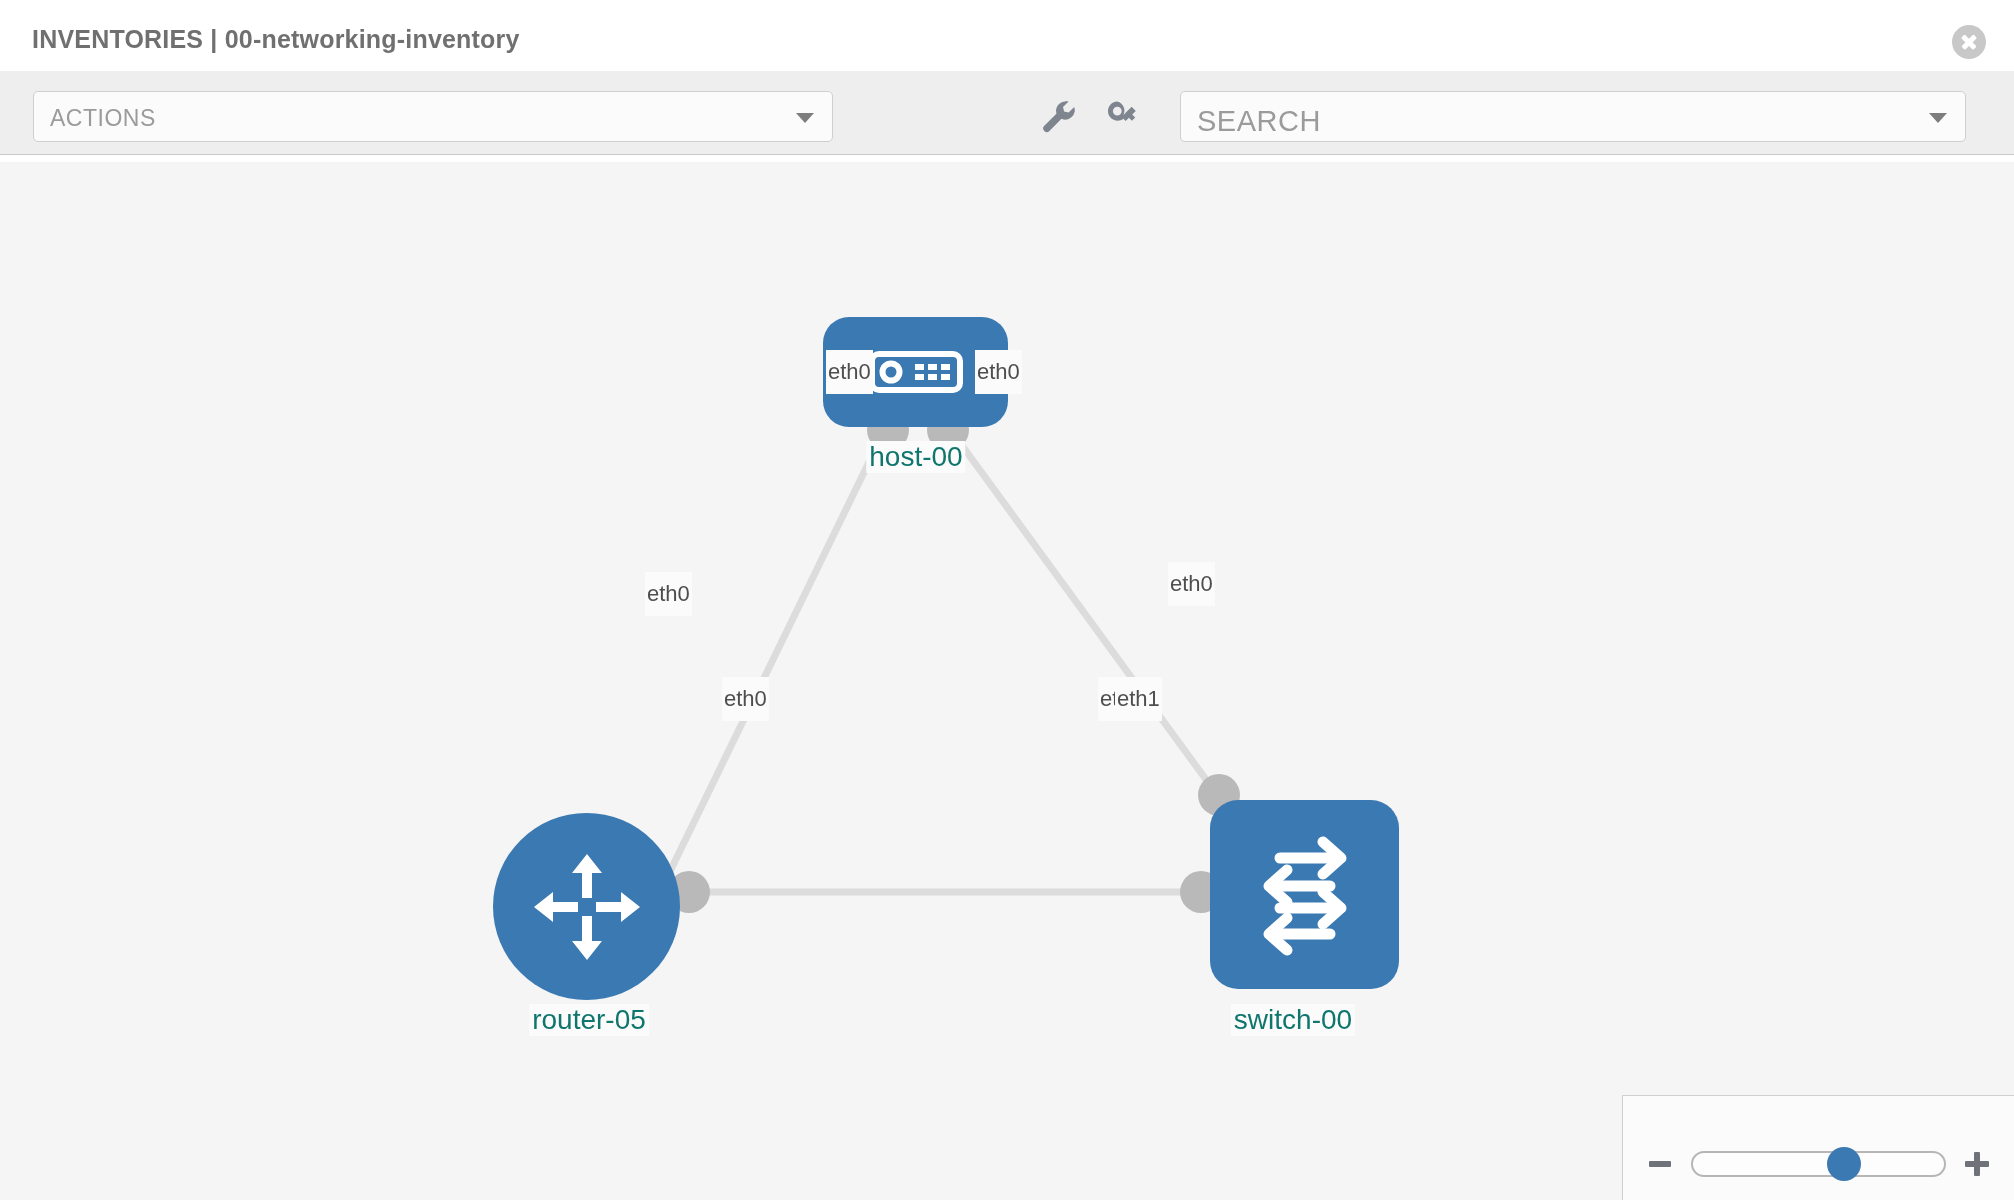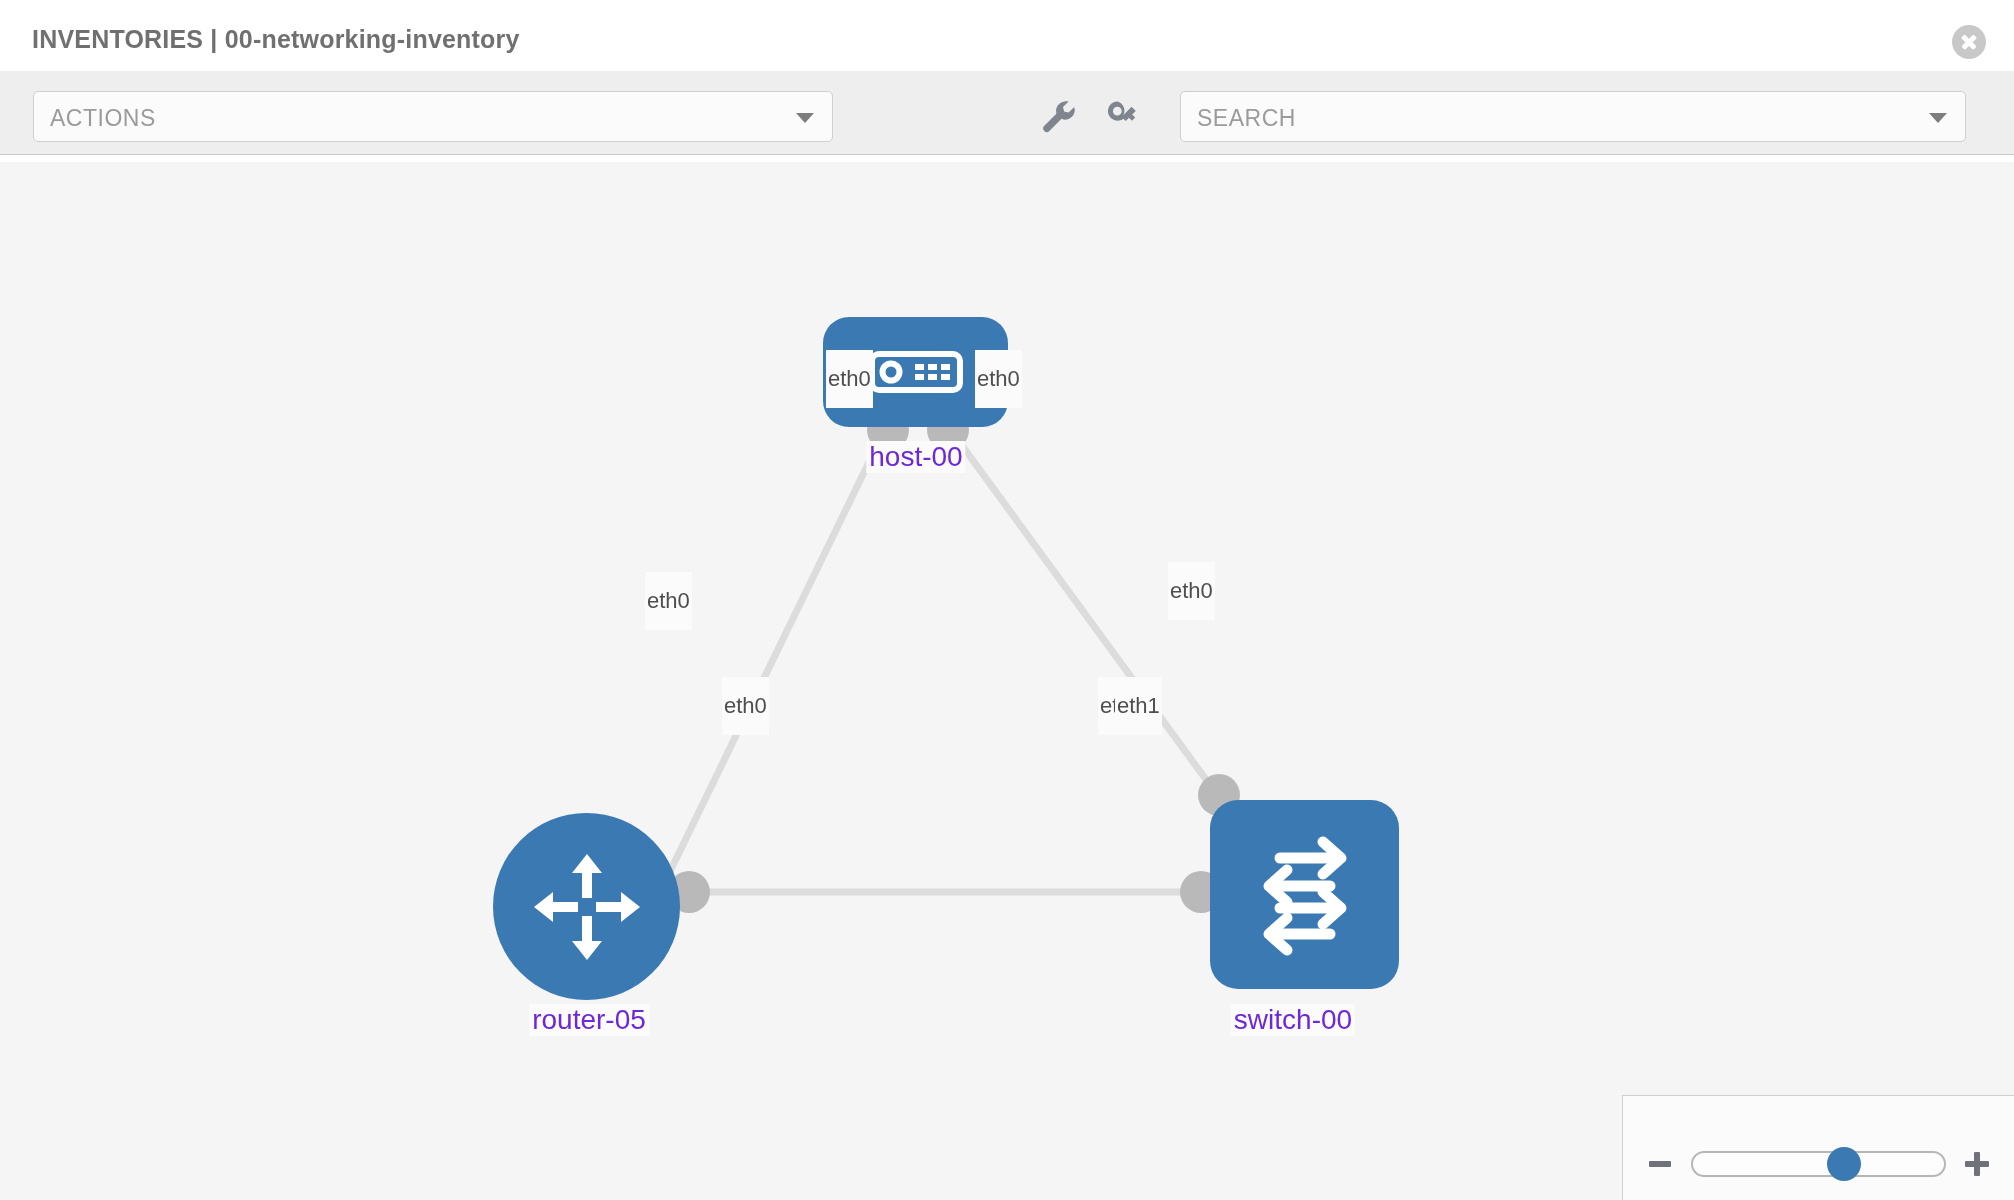--- a/index.html
+++ b/index.html
@@ -73,21 +73,21 @@
   .tool-icon svg { display: block; width: 44px; height: 44px; }
 
   .search-box {
     position: absolute; left: 1180px; top: 20px;
     width: 786px; height: 51px;
     background: #fbfbfb;
     border: 1px solid #cfcfcf; border-radius: 5px;
   }
   .search-box .label {
     position: absolute; left: 16px; top: 13px;
-    font-size: 23px; color: #9b9b9b; letter-spacing: 0.5px;
+    font-size: 29px; color: #9b9b9b; letter-spacing: 0.5px;
   }
 
   
   .canvas {
     position: absolute; left: 0; top: 162px;
     width: 2014px; height: 1038px;
     background: #f5f5f5;
     overflow: hidden;
   }
   .topology { position: absolute; left: 0; top: 0; width: 2014px; height: 1038px; }
@@ -98,40 +98,40 @@
   .node-shape {
     position: absolute; left: 0; top: 0;
     background: #3a79b2;
     display: flex; align-items: center; justify-content: center;
     cursor: pointer;
   }
   .node-shape svg { display: block; }
 
   .node-label {
     position: absolute;
-    font-size: 28px; color: #6d28d9;
+    font-size: 28px; color: #0f766e;
     background: #fbfbfb;
     white-space: nowrap;
     padding: 0 3px;
     transform: translateX(-50%);
     cursor: pointer;
   }
 
   
   .nub {
     position: absolute;
     width: 42px; height: 42px; border-radius: 50%;
     background: #b9b9b9;
   }
 
   .iface-label {
     position: absolute;
     font-size: 22px; color: #4e4e4e;
     background: #fbfbfb;
-    padding: 16px 2px;
+    padding: 9px 2px;
     white-space: nowrap;
   }
 
   
   .zoom-panel {
     position: absolute; right: 0; bottom: 0;
     width: 392px; height: 105px;
     background: #fbfbfb;
     border-top: 1px solid #cfcfcf;
     border-left: 1px solid #cfcfcf;

